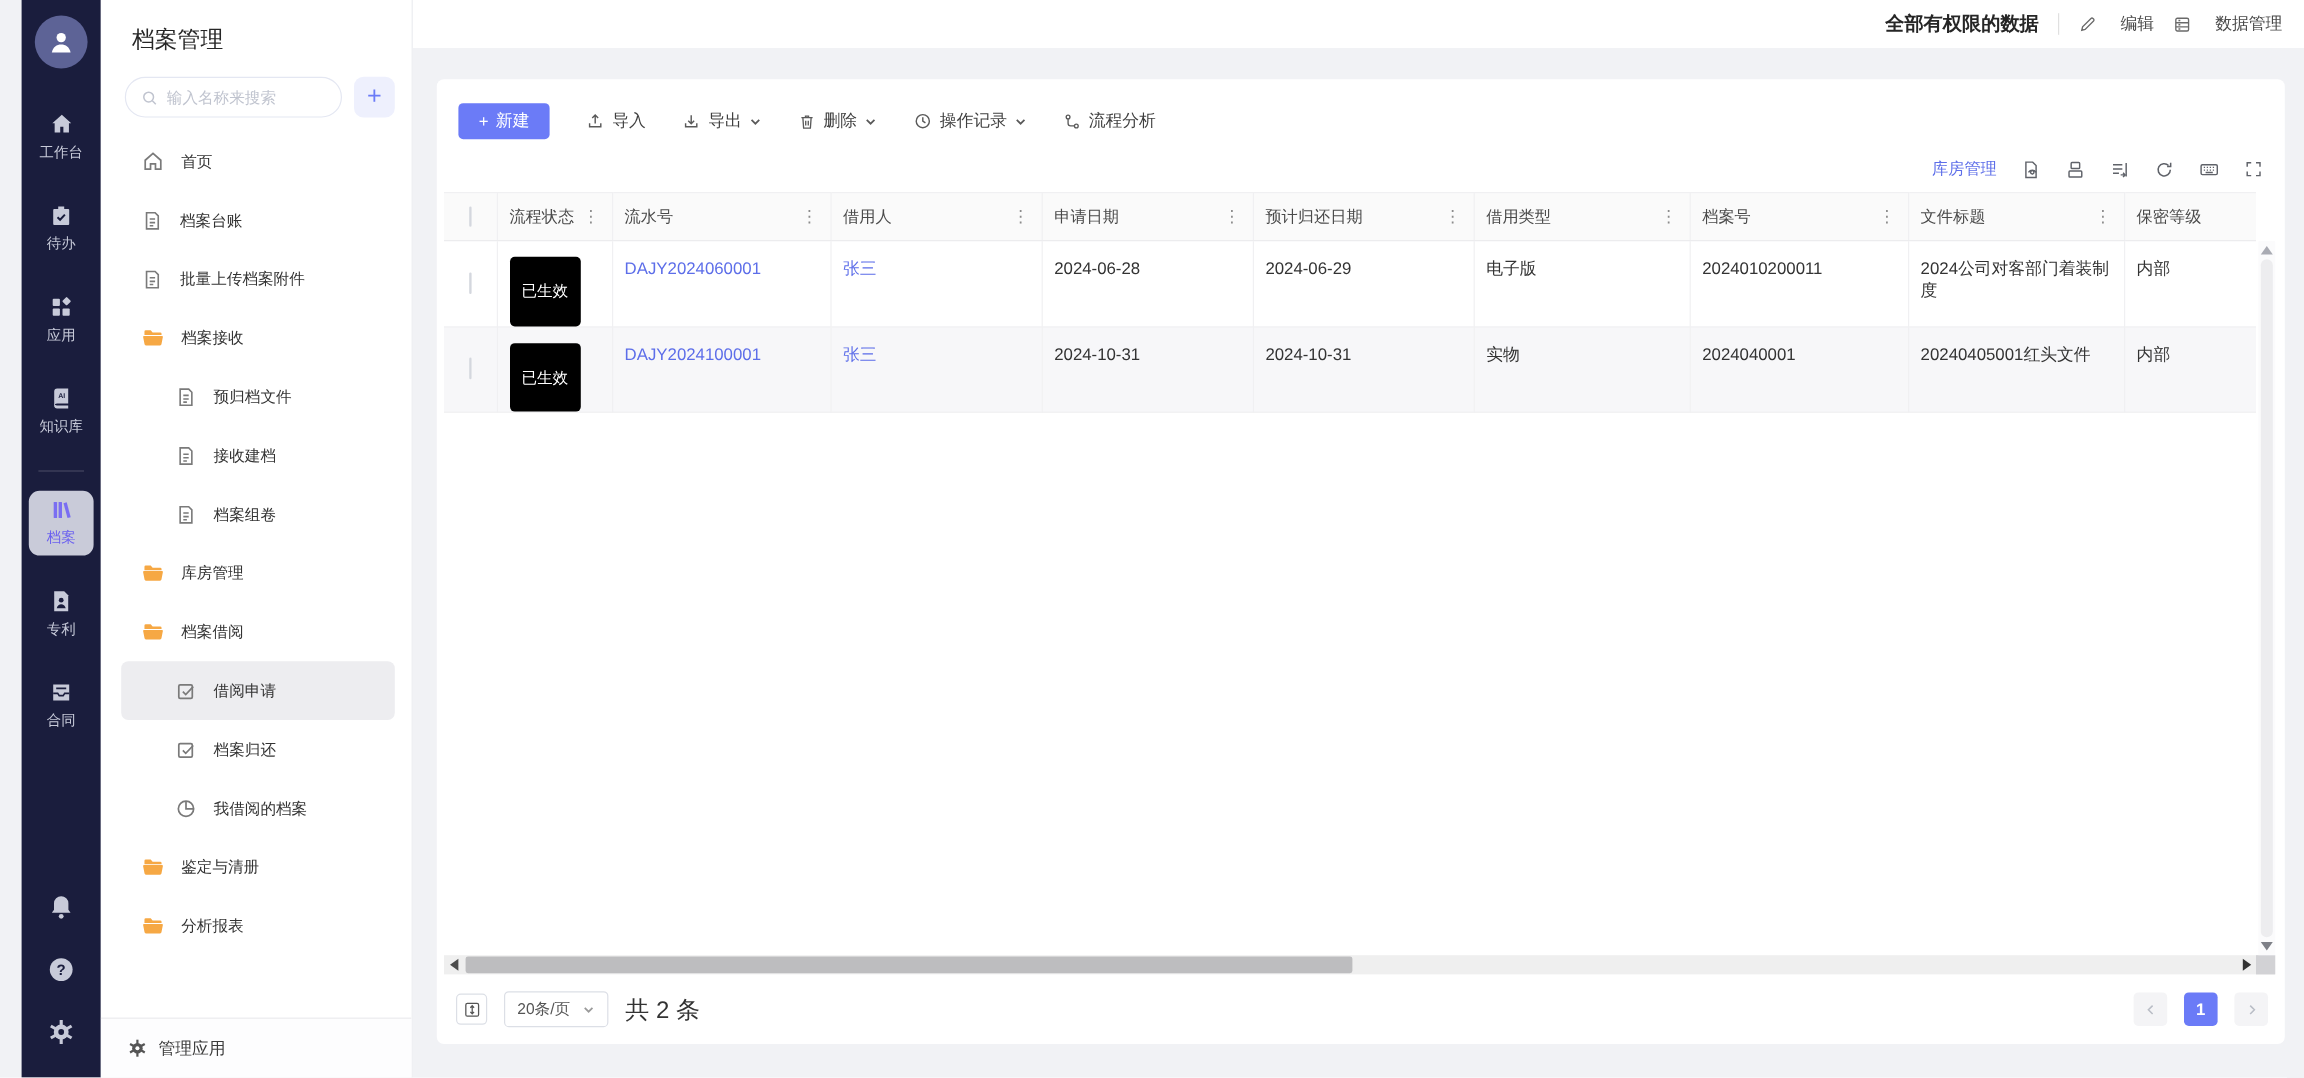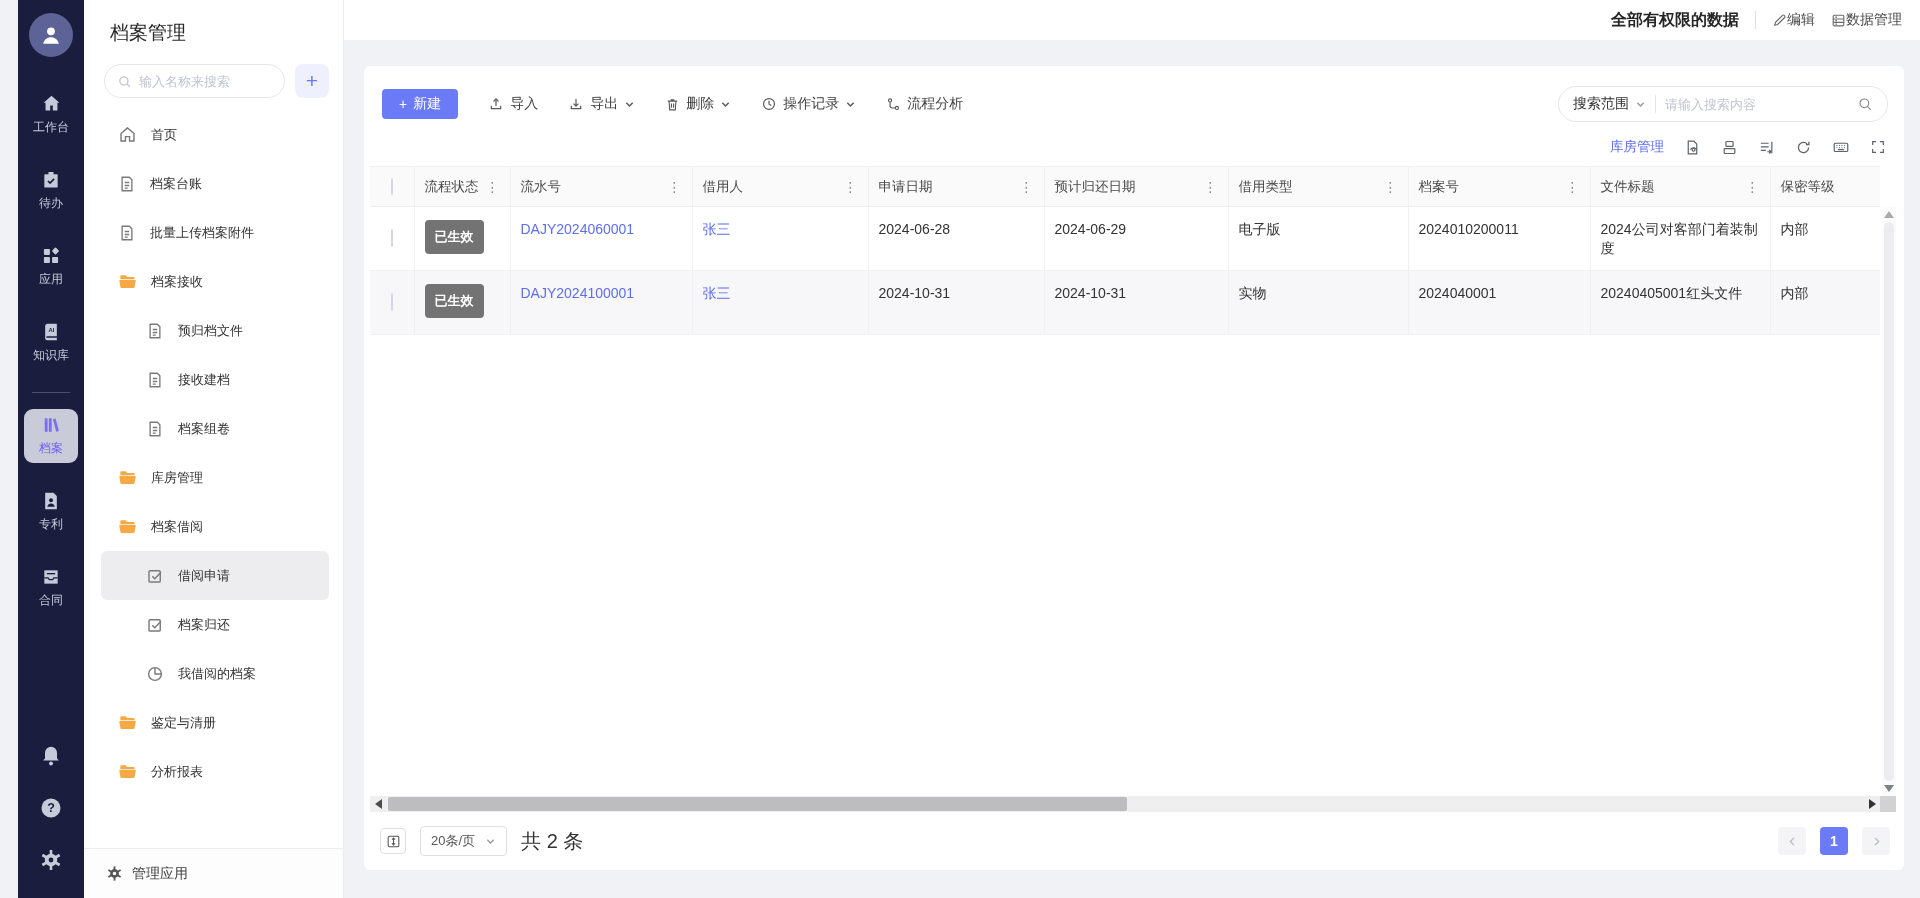--- a/index.html
+++ b/index.html
@@ -31,21 +31,21 @@
   .sb-item.lvl2 { padding-left:62px; }
   .sb-item.selected { background:#ededf0; border-radius:6px; margin:0 14px 0 17px; padding-left:45px; }
   .sb-footer { position:absolute; left:0; right:0; bottom:0; height:50px; background:#fdfdfe; border-top:1px solid #ececee; display:flex; align-items:center; gap:9px; padding-left:22px; font-size:14px; color:#3c3c3c; cursor:pointer; }
   .sb-footer svg { color:#555; }
 
   
   .main { flex:1; display:flex; flex-direction:column; min-width:0; }
   .topbar { height:40px; background:#fff; display:flex; align-items:center; justify-content:flex-end; gap:16px; padding-right:18px; flex-shrink:0; }
   .topbar .scope { font-size:16px; font-weight:bold; color:#262626; }
   .topbar .vdiv { width:1px; height:18px; background:#e0e0e0; }
-  .top-action { display:flex; align-items:center; gap:0; font-size:14px; color:#4a4a4a; cursor:pointer; }
+  .top-action { display:flex; align-items:center; gap:20px; font-size:14px; color:#4a4a4a; cursor:pointer; }
   .top-action svg { color:#6a6a6a; }
 
   .card { flex:1; background:#fff; border-radius:6px; margin:26px 16px 28px 20px; display:flex; flex-direction:column; min-height:0; }
 
   .toolbar { display:flex; align-items:center; padding:20px 16px 0 18px; }
   .btn-new { height:30px; background:#6b7bf7; color:#fff; border:none; border-radius:4px; font-size:14px; padding:0 17px; display:flex; align-items:center; gap:6px; cursor:pointer; }
   .tb-group { display:flex; align-items:center; gap:30px; margin-left:30px; }
   .tb-btn { display:flex; align-items:center; gap:6px; font-size:14px; color:#3f3f3f; cursor:pointer; }
   .tb-btn svg { color:#5a5a5a; }
   .chev { color:#9a9a9a; }
@@ -68,21 +68,21 @@
   thead tr { background:#fafafa; height:40px; }
   thead th { border-top:1px solid #f0f0f2; border-bottom:1px solid #ececee; font-size:13.5px; color:#4a4a4a; padding:0 10px; }
   .th-inner { display:flex; align-items:center; justify-content:space-between; }
   .grip { color:#8c8c8c; font-size:14px; cursor:pointer; letter-spacing:0; }
   tbody tr { height:64px; }
   tbody tr:nth-child(2) { background:#f7f7f9; }
   tbody td { vertical-align:top; padding:13px 10px 0; font-size:14px; color:#333; border-bottom:1px solid #f0f0f2; line-height:1.35; }
   .cb { width:16px; height:16px; border:1px solid #d4d7de; border-radius:3px; background:#fff; cursor:pointer; margin:0 auto; }
   td.cb-cell, th.cb-cell { padding:0; vertical-align:middle; text-align:center; }
   td.cb-cell .cb { margin-top:0; }
-  .badge { display:inline-block; background:#737373; color:#fff; font-size:13px; padding:8px 10px; border-radius:4px;font-weight:bold; }
+  .badge { display:inline-block; background:#000000; color:#fff; font-size:13px; padding:20px 10px; border-radius:4px; }
   .link { color:#5d6ee9; cursor:pointer; text-decoration:none; }
   .link.u { }
 
   .vscroll { position:absolute; top:41px; bottom:0; right:0; width:14px; display:flex; flex-direction:column; align-items:center; background:#fbfbfc; }
   .tri-up { width:0; height:0; border-left:5px solid transparent; border-right:5px solid transparent; border-bottom:7px solid #a9abb3; margin:4px 0; }
   .tri-down { width:0; height:0; border-left:5px solid transparent; border-right:5px solid transparent; border-top:7px solid #7e8087; margin:4px 0; }
   .vthumb { flex:1; width:10px; background:#ededef; border-radius:5px; }
 
   .hscroll { height:16px; margin:0 8px 0 6px; display:flex; align-items:center; background:#efefef; flex-shrink:0; }
   .h-arrow { width:16px; height:16px; display:flex; align-items:center; justify-content:center; cursor:pointer; }
@@ -467,38 +467,20 @@
               <svg width="15" height="15" viewBox="0 0 24 24" fill="none" stroke="currentColor" stroke-width="1.8">
                 <circle cx="6.5" cy="5.5" r="2.5"></circle>
                 <path d="M6.5 8v6a3.5 3.5 0 0 0 3.5 3.5h4.5"></path>
                 <circle cx="17.5" cy="17.5" r="2.5"></circle>
               </svg>
             </span>
           <span>流程分析</span>
         </span>
       </div>
       <div class="toolbar-spacer"></div>
-      <div class="search-pill">
-        <span class="search-scope">
-          <span>搜索范围</span>
-          <span class="chev">
-              <svg width="11" height="11" viewBox="0 0 12 12" fill="none" stroke="currentColor" stroke-width="1.6">
-                <path d="M2.5 4.2 6 7.7l3.5-3.5"></path>
-              </svg>
-            </span>
-        </span>
-        <span class="vdiv"></span>
-        <input type="text" placeholder="请输入搜索内容" style="">
-        <span class="mag">
-            <svg width="16" height="16" viewBox="0 0 24 24" fill="none" stroke="currentColor" stroke-width="1.8">
-              <circle cx="11" cy="11" r="6.5"></circle>
-              <path d="M16 16l4.5 4.5"></path>
-            </svg>
-          </span>
-      </div>
     </div>
 
     <div class="tools-row">
       <span class="adv-link">库房管理</span>
       <span class="tool-ic">
           <svg width="17" height="17" viewBox="0 0 24 24" fill="none" stroke="currentColor" stroke-width="1.7">
             <path d="M6 3h8l4 4v14H6z"></path>
             <circle cx="13.5" cy="15" r="2"></circle>
             <path d="M9 15c1.2-1.6 2.7-2.4 4.5-2.4S16.8 13.4 18 15"></path>
           </svg>

